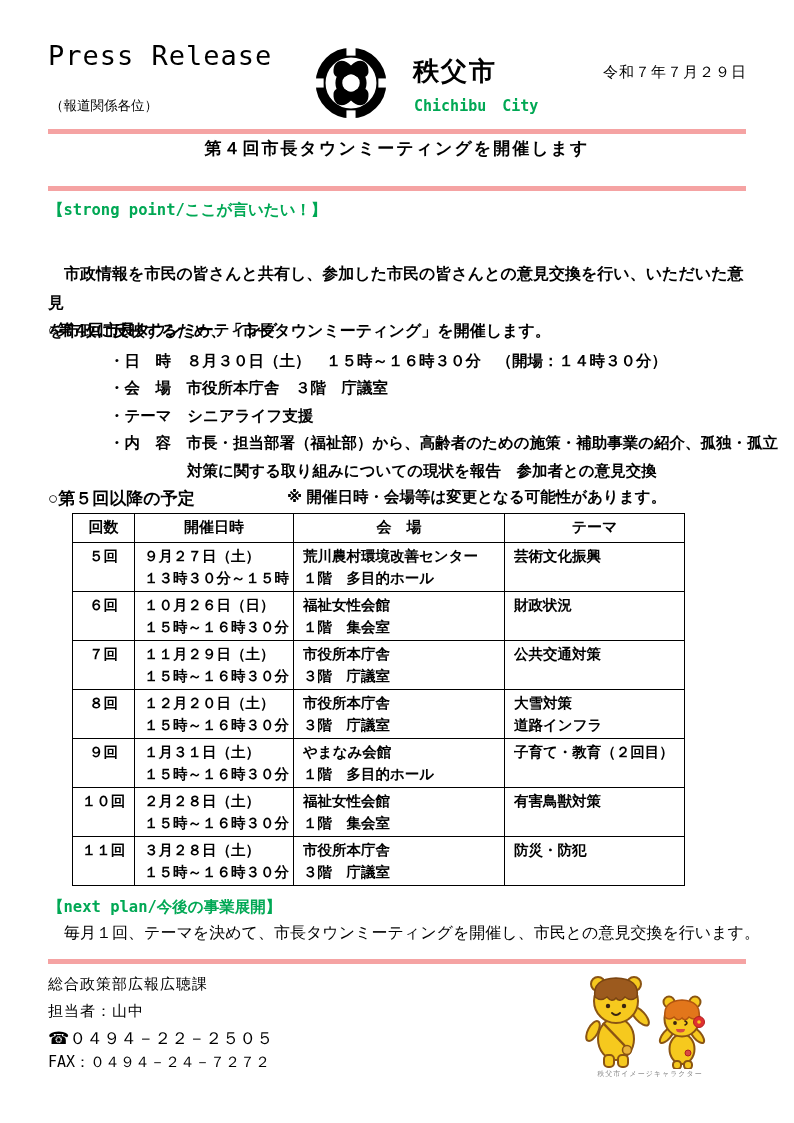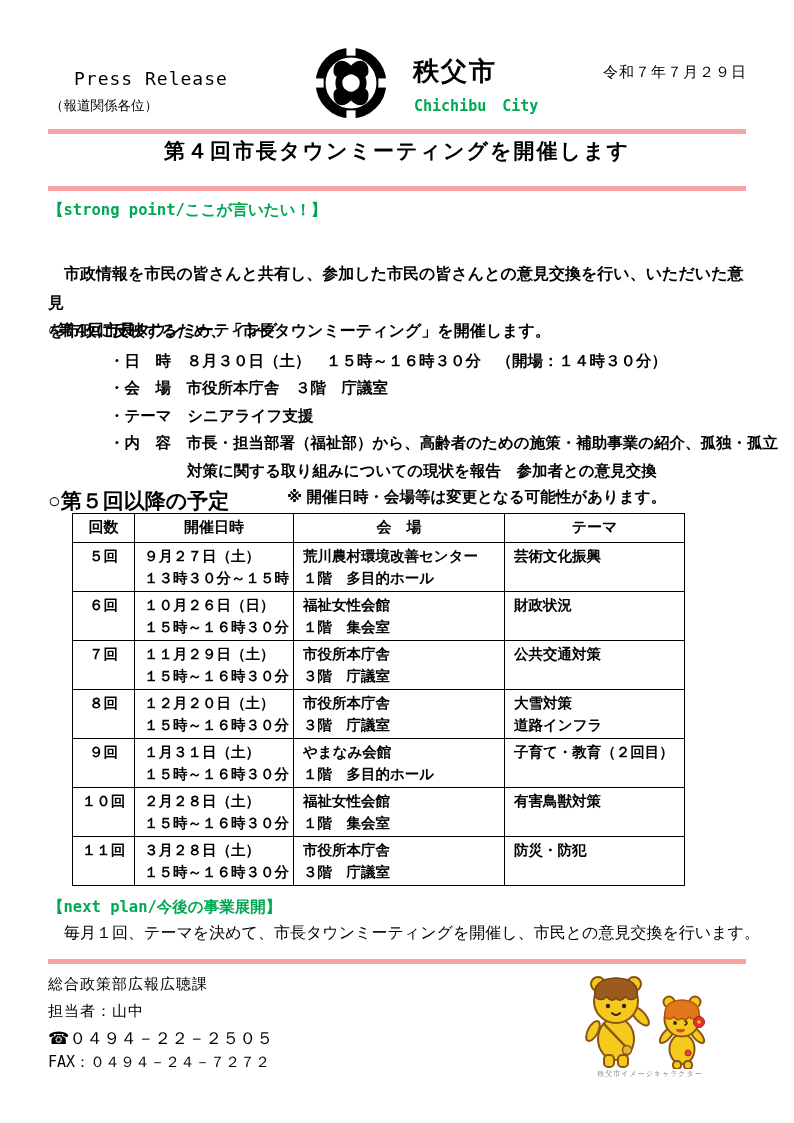--- a/index.html
+++ b/index.html
@@ -9,44 +9,44 @@
     width:794px; height:1123px;
     margin:0 auto;
     background:#fff;
     font-family:"Liberation Sans","DejaVu Sans",sans-serif;
     color:#000;
     overflow:hidden;
   }
   .abs { position:absolute; }
 
   
-  .press      { left:48px; top:68px;  font-family:"DejaVu Sans Mono",monospace; font-size:18px; letter-spacing:1px;margin-left:26px; }
+  .press      { left:48px; top:40px;  font-family:"DejaVu Sans Mono",monospace; font-size:27px; letter-spacing:1px; }
   .audience   { left:50px; top:97px;  font-size:13.5px; }
   .logo       { left:312px; top:45px; }
   .city-jp    { left:413px; top:54px; font-size:26px; font-weight:bold; letter-spacing:2px; }
   .city-en    { left:414px; top:97px; font-size:15px; font-weight:bold; color:#00A854; word-spacing:7px; font-family:"DejaVu Sans Mono",monospace; }
   .date       { left:603px; top:63px; font-size:15px; letter-spacing:1px; }
 
   .pink-line  { left:48px; width:698px; height:5px; background:#F5A3A3; }
   .line-1 { top:129px; } .line-2 { top:186px; } .line-3 { top:959px; }
 
   .doc-title  { left:0; top:137px; width:794px; text-align:center;
-                font-size:21px; font-weight:bold; letter-spacing:2px; }
+                font-size:17px; font-weight:bold; letter-spacing:2px; }
 
   .green-head { color:#00A854; font-weight:bold; font-size:15.5px;
                 font-family:"DejaVu Sans Mono","Liberation Sans",monospace; }
   .sp-head    { left:48px; top:200px; }
   .np-head    { left:48px; top:897px; }
 
   .paragraph  { left:48px; top:260px; width:710px; font-size:16px; font-weight:bold; line-height:28.5px; }
   .m-head     { left:48px; top:320px; font-size:15.5px; font-weight:bold; }
   .m-items    { left:61px; top:347px; font-size:15.5px; font-weight:bold; line-height:27.4px;margin-left:48px; }
   .m-items .cont { padding-left:78px; }
 
-  .sched-head { left:48px; top:487px; font-size:21px; font-weight:bold;text-align:right; }
+  .sched-head { left:48px; top:487px; font-size:17px; font-weight:bold;text-align:right; }
   .sched-note { left:287px; top:487px; font-size:15.5px; font-weight:bold; }
 
   table.sched { position:absolute; left:72px; top:513px; border-collapse:collapse; table-layout:fixed; }
   table.sched th, table.sched td { border:1.6px solid #000; vertical-align:top; font-weight:bold; }
   table.sched th { height:29px; font-size:15px; text-align:center; padding-top:4px; }
   table.sched td { height:48px; font-size:14.5px; line-height:22px; padding:2px 4px 2px 9px; }
   table.sched td.c-no { text-align:center; padding-left:0; padding-right:0; }
   table.sched span { display:block; min-height:22px; white-space:nowrap; overflow:hidden; }
 
   .np-body    { left:48px; top:923px; width:720px; font-size:16px; }

